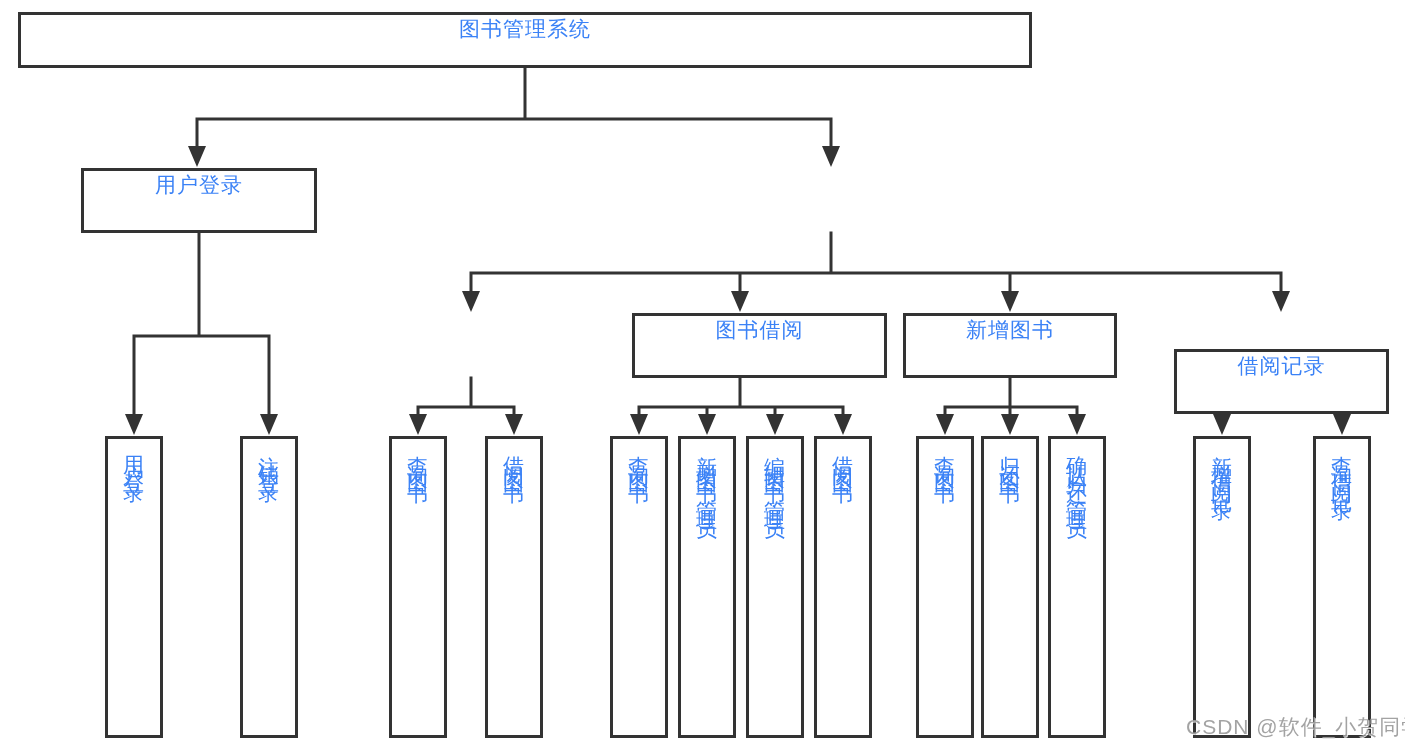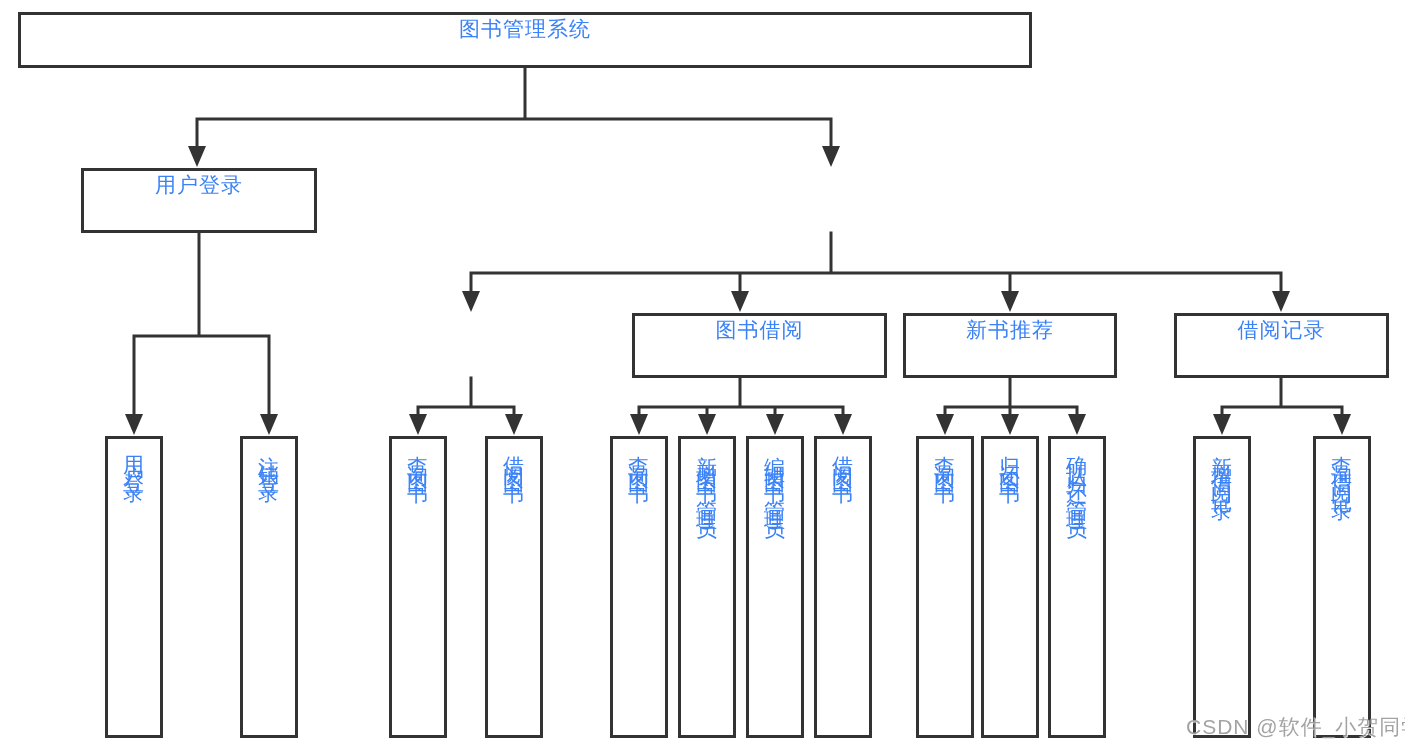--- a/index.html
+++ b/index.html
@@ -95,23 +95,23 @@
   </div>
 
   <div class="node lvl2" style="left:81px; width:236px;">
     <span class="h-label">用户登录</span>
   </div>
 
   <div class="node lvl3" style="left:632px; width:255px;">
     <span class="h-label">图书借阅</span>
   </div>
   <div class="node lvl3" style="left:903px; width:214px;">
-    <span class="h-label">新书推荐</span>
+    <span class="h-label">新增图书</span>
   </div>
-  <div class="node lvl3" style="left:1174px; width:215px;">
+  <div class="node lvl3" style="left:1174px; width:215px;margin-top:36px;">
     <span class="h-label">借阅记录</span>
   </div>
 
   <div class="node leaf" style="left:105px;">
     <span class="v-label">用户登录</span>
   </div>
   <div class="node leaf" style="left:240px;">
     <span class="v-label">注销登录</span>
   </div>
 

